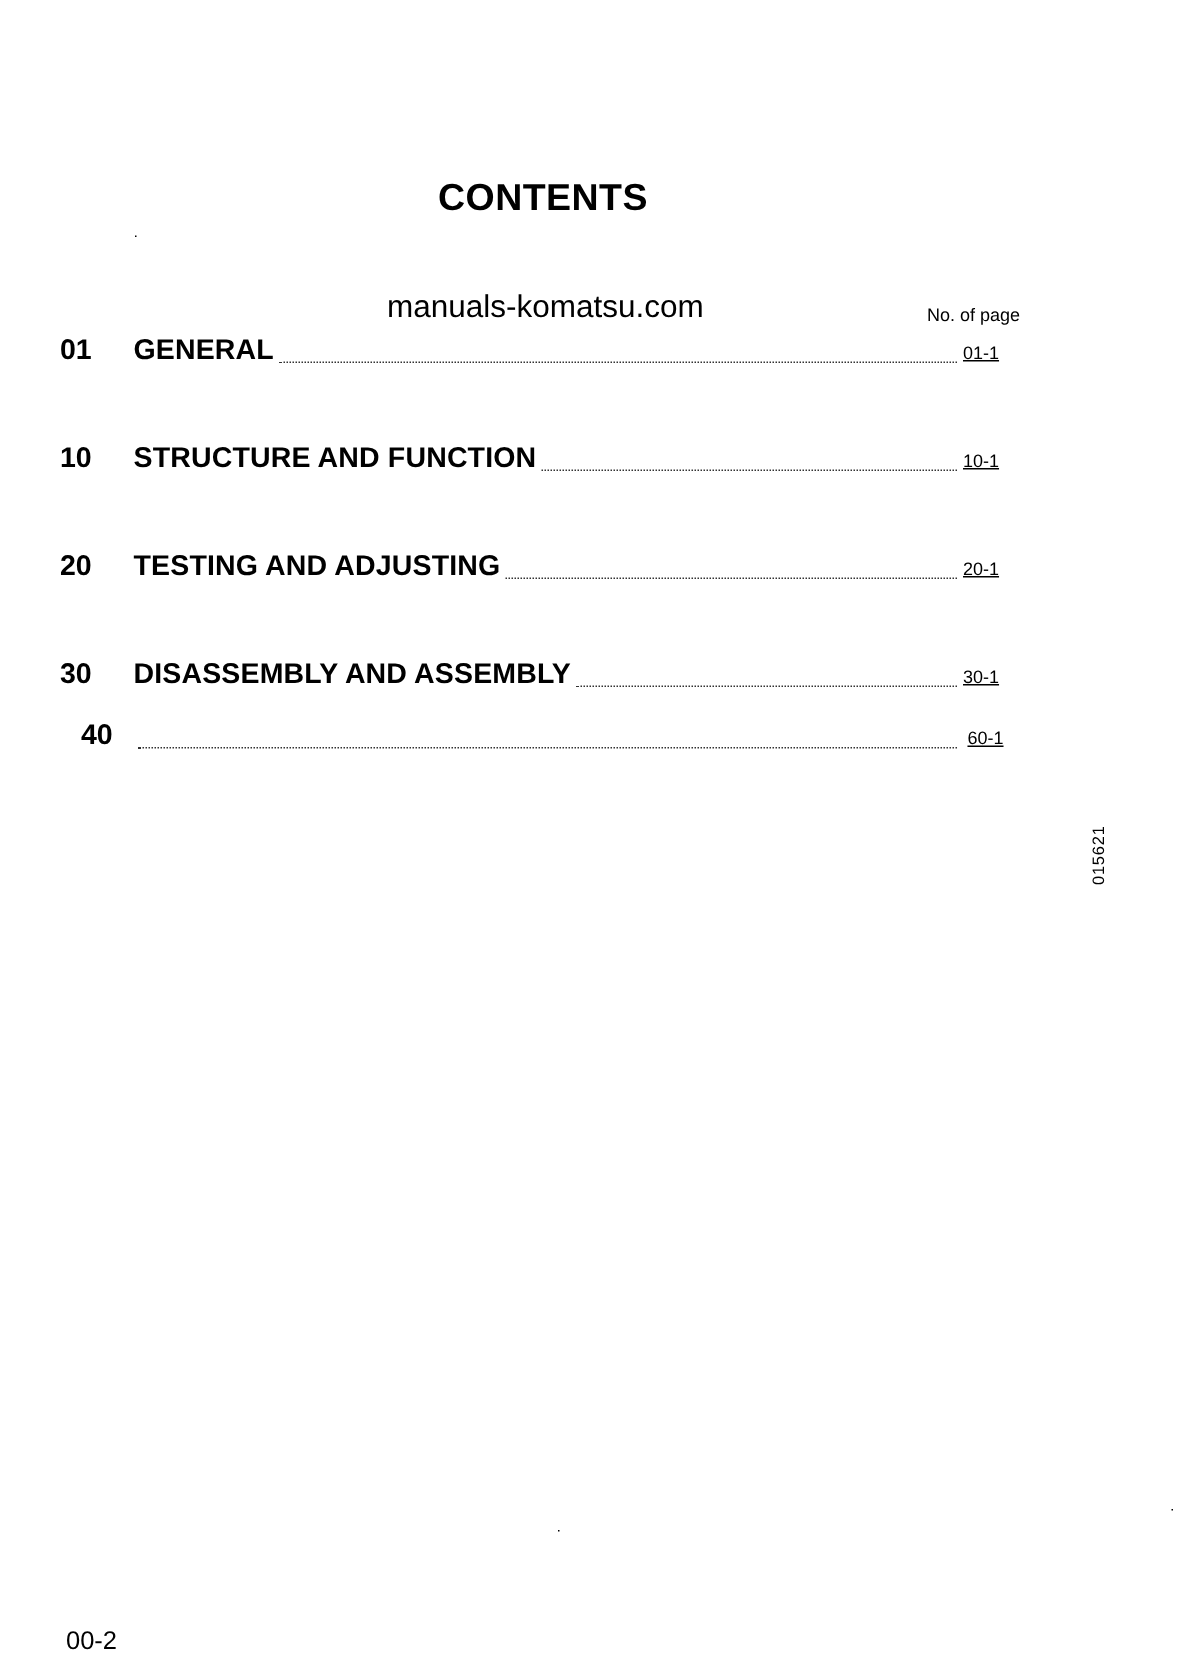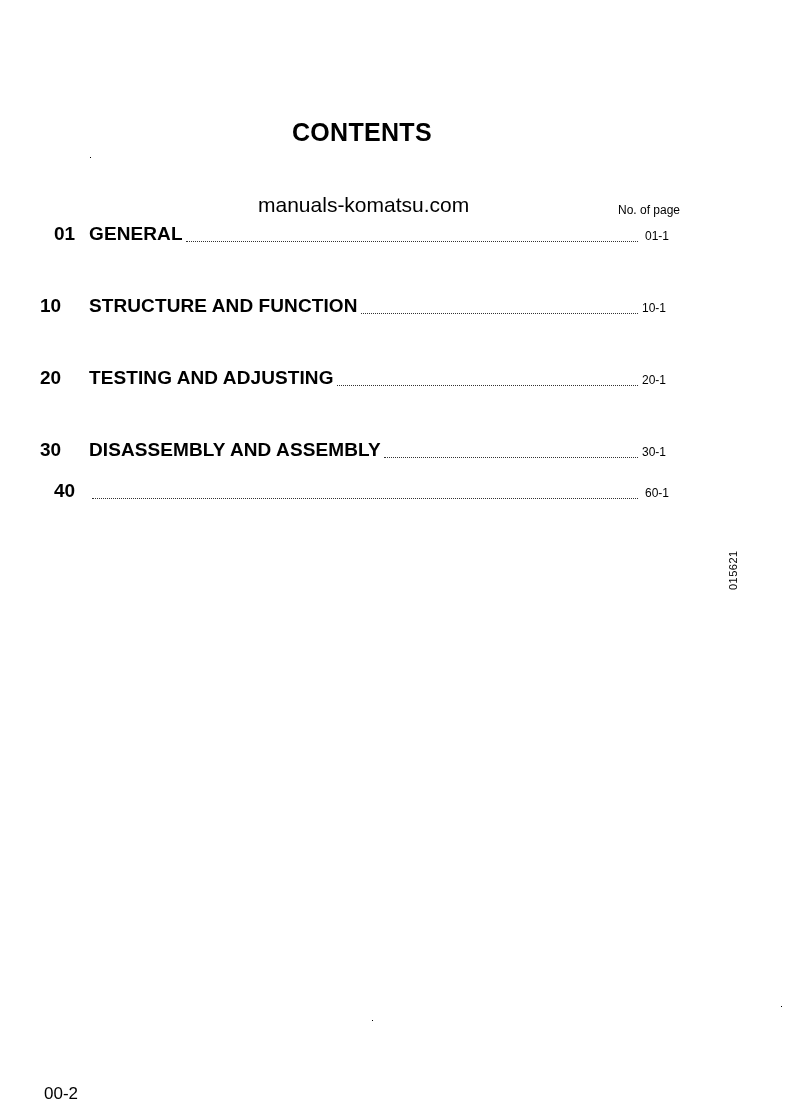--- a/index.html
+++ b/index.html
@@ -4,33 +4,33 @@
 <style>
   html, body { margin: 0; padding: 0; background: #ffffff; }
   body { width: 793px; height: 1115px; position: relative; overflow: hidden; color: #000; font-family: "Liberation Sans", sans-serif; }
   .title { position: absolute; left: 292px; top: 118px; font-size: 25px; font-weight: bold; letter-spacing: 0.3px; }
   .watermark { position: absolute; left: 258px; top: 193px; font-size: 21px; font-weight: normal; }
   .col-header { position: absolute; left: 618px; top: 203px; font-size: 12px; }
   .toc-row { position: absolute; left: 40px; width: 632px; height: 26px; display: flex; align-items: baseline; }
   .toc-num { width: 49px; font-size: 19px; font-weight: bold; flex: none; }
   .toc-title { font-size: 19px; font-weight: bold; white-space: nowrap; flex: none; letter-spacing: 0.1px; }
   .toc-leader { flex: 1; border-bottom: 1.5px dotted #333; margin: 0 4px 0 3px; height: 1px; align-self: flex-end; margin-bottom: 7px; }
-  .toc-page { font-size: 12px; flex: none; width: 30px; }
+  .toc-page { font-size: 12px; flex: none; width: 30px; text-decoration: underline; }
   .side-code { position: absolute; left: 727px; top: 590px; transform: rotate(-90deg); transform-origin: left top; font-size: 11px; letter-spacing: 0.5px; }
   .page-num { position: absolute; left: 44px; top: 1084px; font-size: 17px; }
   .dot { position: absolute; width: 1px; height: 1px; background: #000; }
 </style>
 </head>
 <body>
 
 <div class="title">CONTENTS</div>
 <div class="watermark">manuals-komatsu.com</div>
 <div class="col-header">No. of page</div>
 
-<div class="toc-row" style="top:223px;text-align:center;">
+<div class="toc-row" style="top:223px;">
   <span class="toc-num">01</span>
   <span class="toc-title">GENERAL</span>
   <span class="toc-leader"></span>
   <span class="toc-page">01-1</span>
 </div>
 
 <div class="toc-row" style="top:295px;">
   <span class="toc-num">10</span>
   <span class="toc-title">STRUCTURE AND FUNCTION</span>
   <span class="toc-leader"></span>

